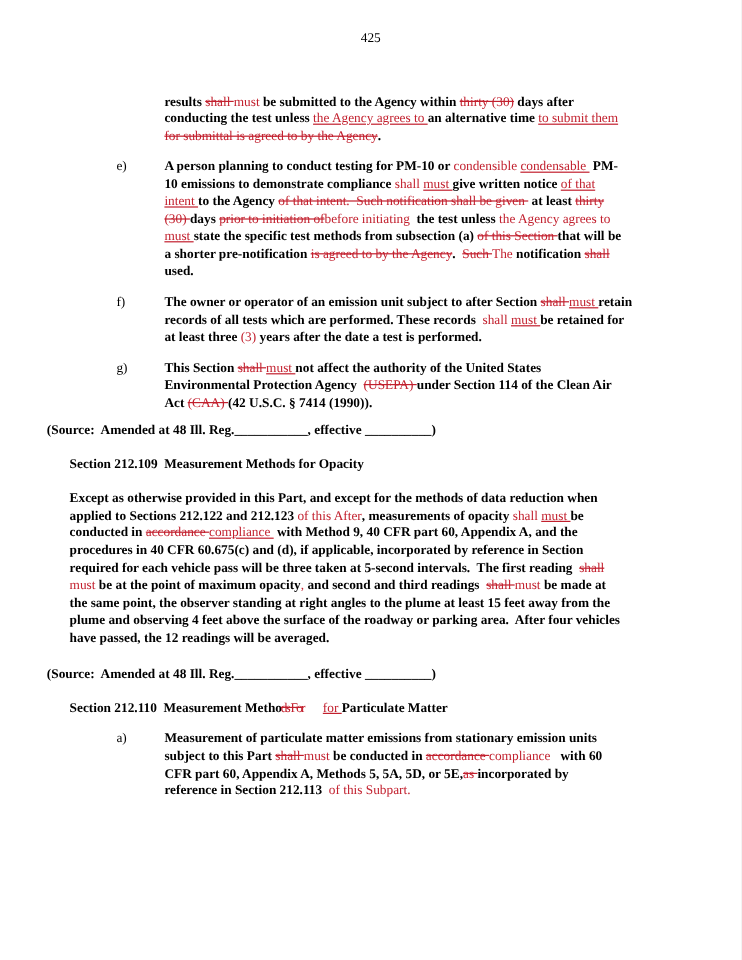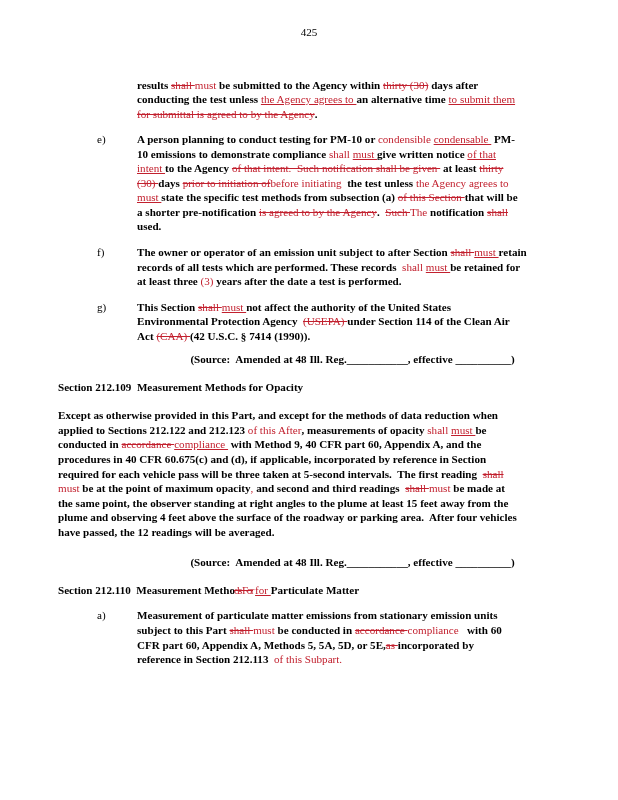--- a/index.html
+++ b/index.html
@@ -14,28 +14,28 @@
     line-height:14.55px;
     color:#000;
     overflow:hidden;
   }
   .pagenum{text-align:center;}
   .line{white-space:pre;}
   .blk-cont{margin:38px 40px 0 137px;}
   .blk-labeled{margin:11px 40px 0 97px;display:flex;}
   .blk-labeled .lab{width:40px;flex:none;}
   .blk-labeled .ltext{flex:1;min-width:0;}
-  .blk-source{margin:9px 0 0 87px;text-align:center;}
+  .blk-source{margin:9px 0 0 39px;}
   .blk-heading{margin:13px 0 0 58px;}
   .blk-body{margin:14px 30px 16px 58px;}
   .s-n{color:#000;font-weight:bold;}
   .s-d{color:var(--red);text-decoration:line-through;}
   .s-i{color:var(--red);text-decoration:underline;}
   .s-r{color:var(--red);}
-  .s-q{color:var(--red);text-decoration:line-through;letter-spacing:-1.5px;margin-left:-1px;margin-right:2px;}
+  .s-q{color:var(--red);text-decoration:line-through;letter-spacing:-1.5px;margin-left:-1px;margin-right:16px;}
 </style>
 </head>
 <body>
 
 <div class="page">
   <div class="pagenum">425</div>
   <div id="content">
       <div class="blk blk-cont">
         <div class="line"><span class="s-n">results </span><span class="s-d">shall </span><span class="s-r">must </span><span class="s-n">be submitted to the Agency within </span><span class="s-d">thirty (30)</span><span class="s-n"> days after</span></div>
         <div class="line"><span class="s-n">conducting the test unless </span><span class="s-i">the Agency agrees to </span><span class="s-n">an alternative time </span><span class="s-i">to submit them</span></div>

